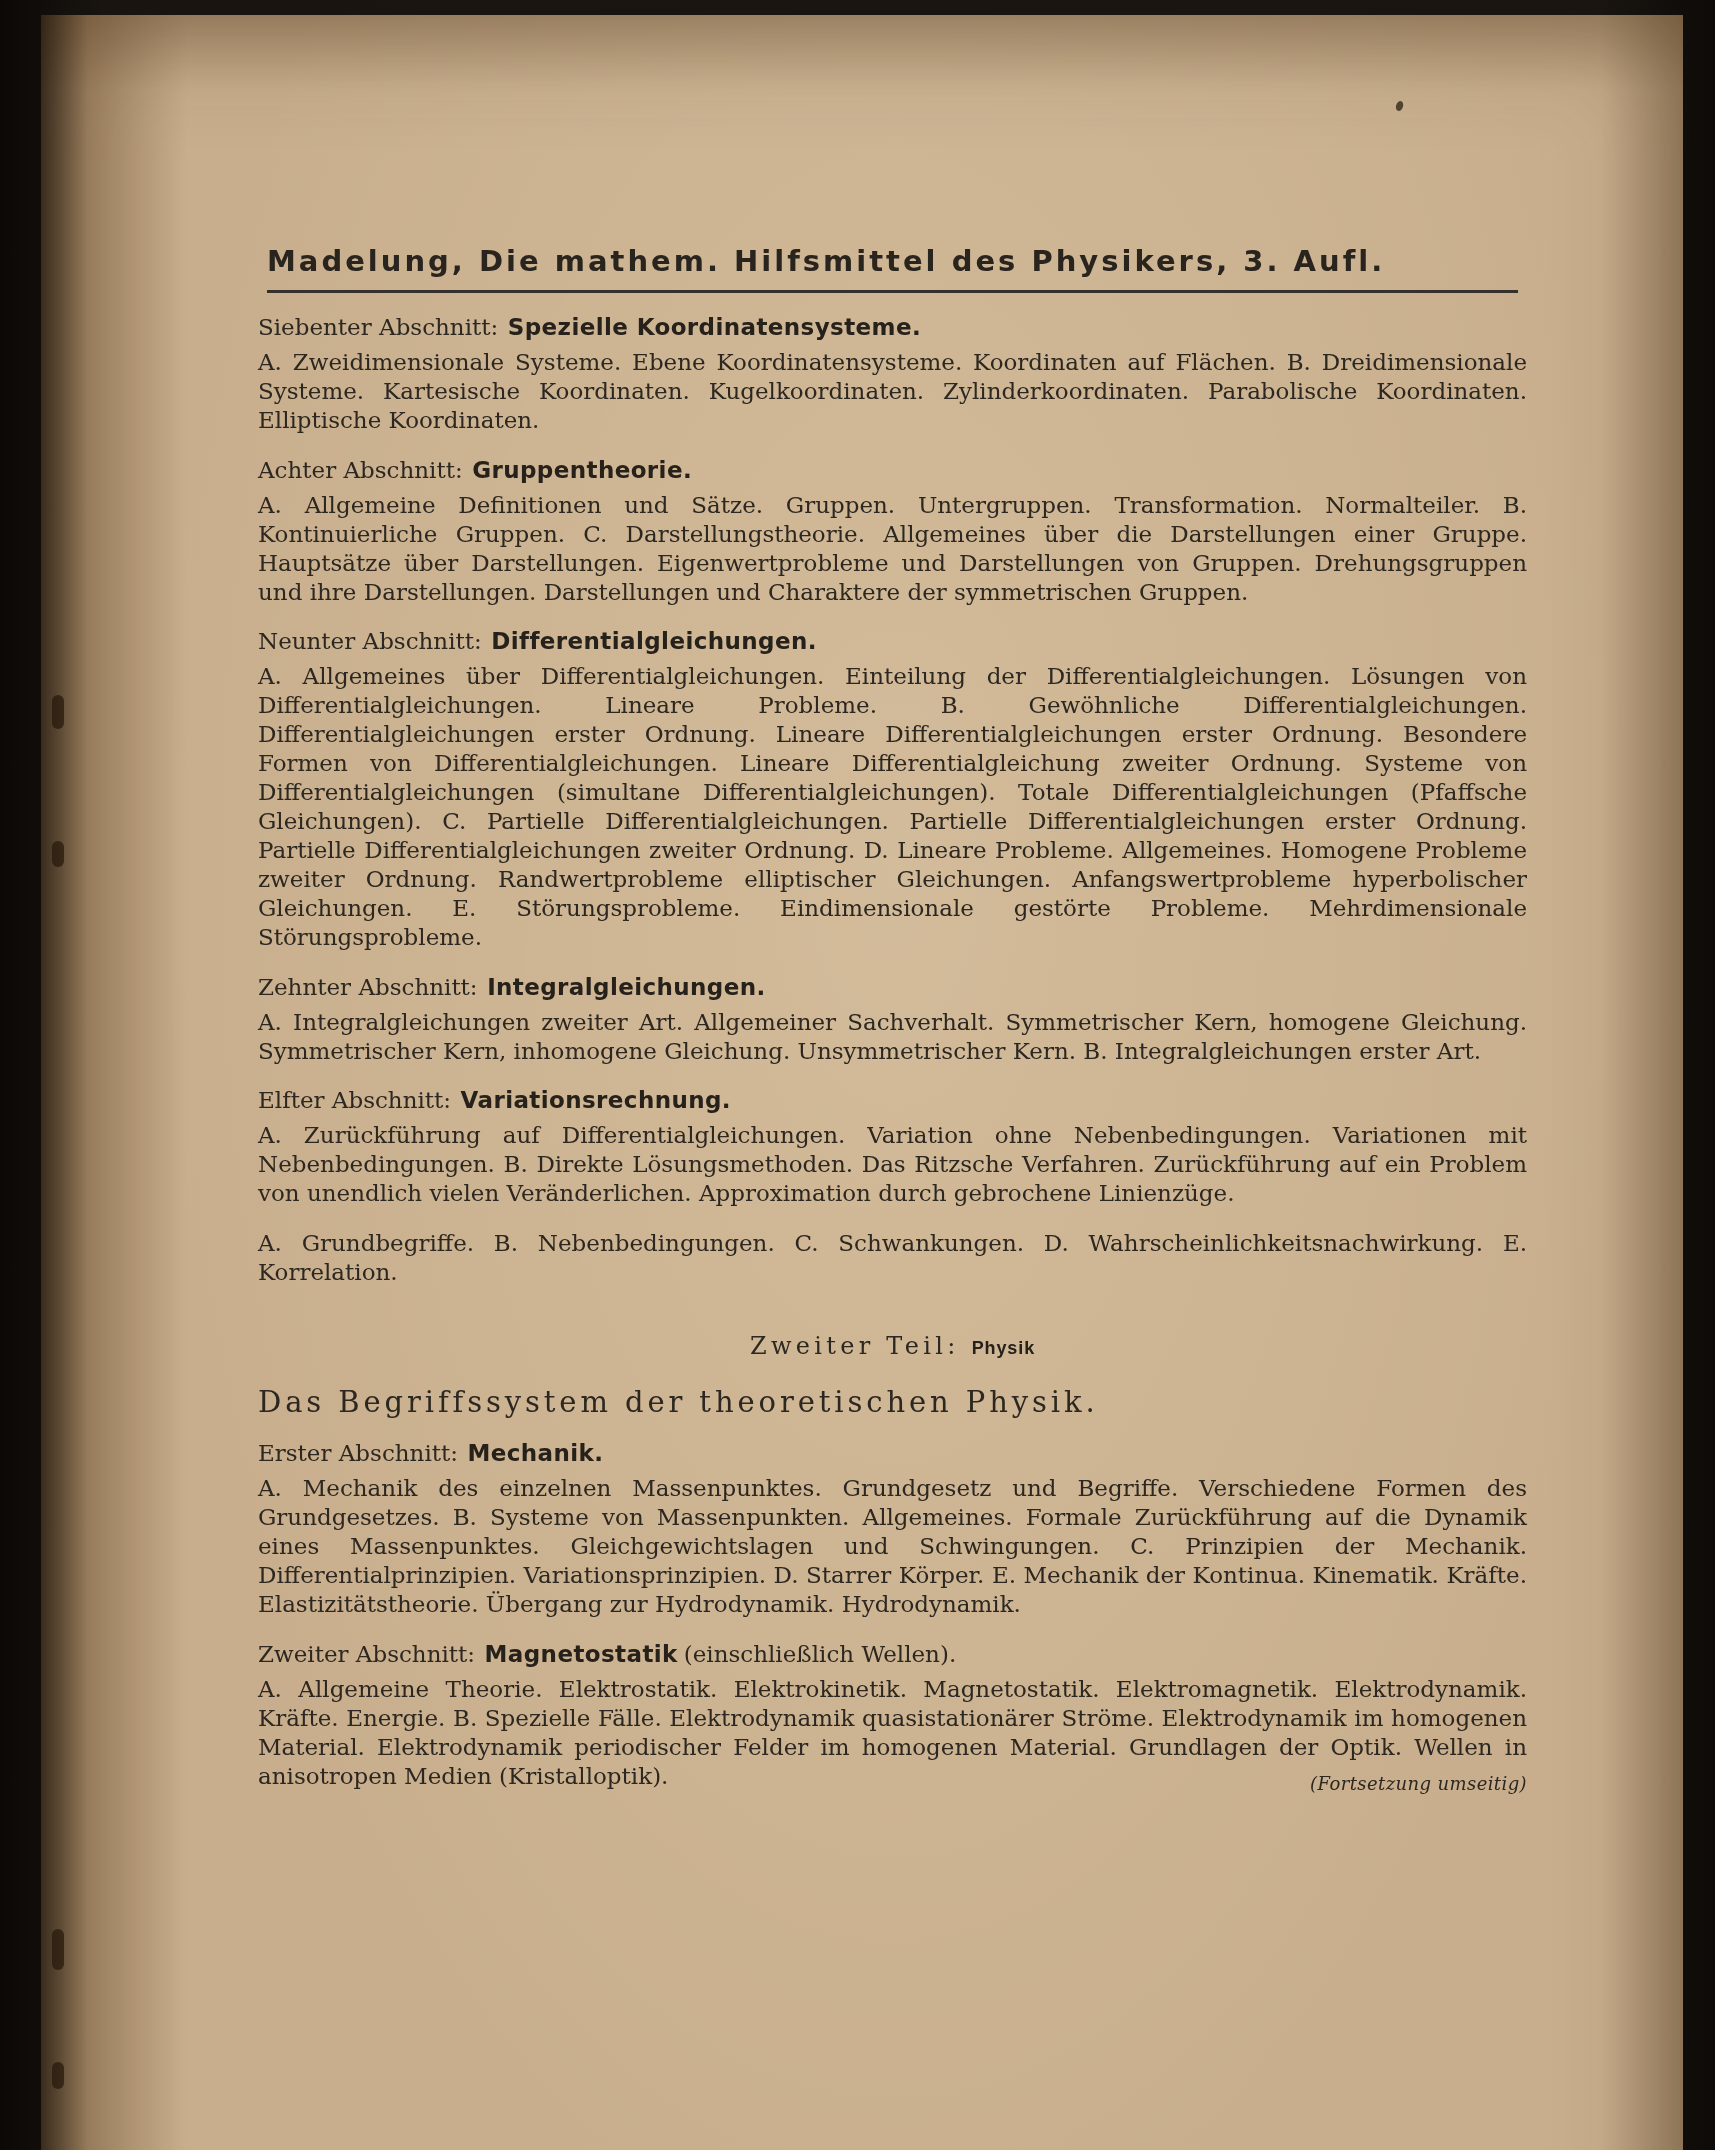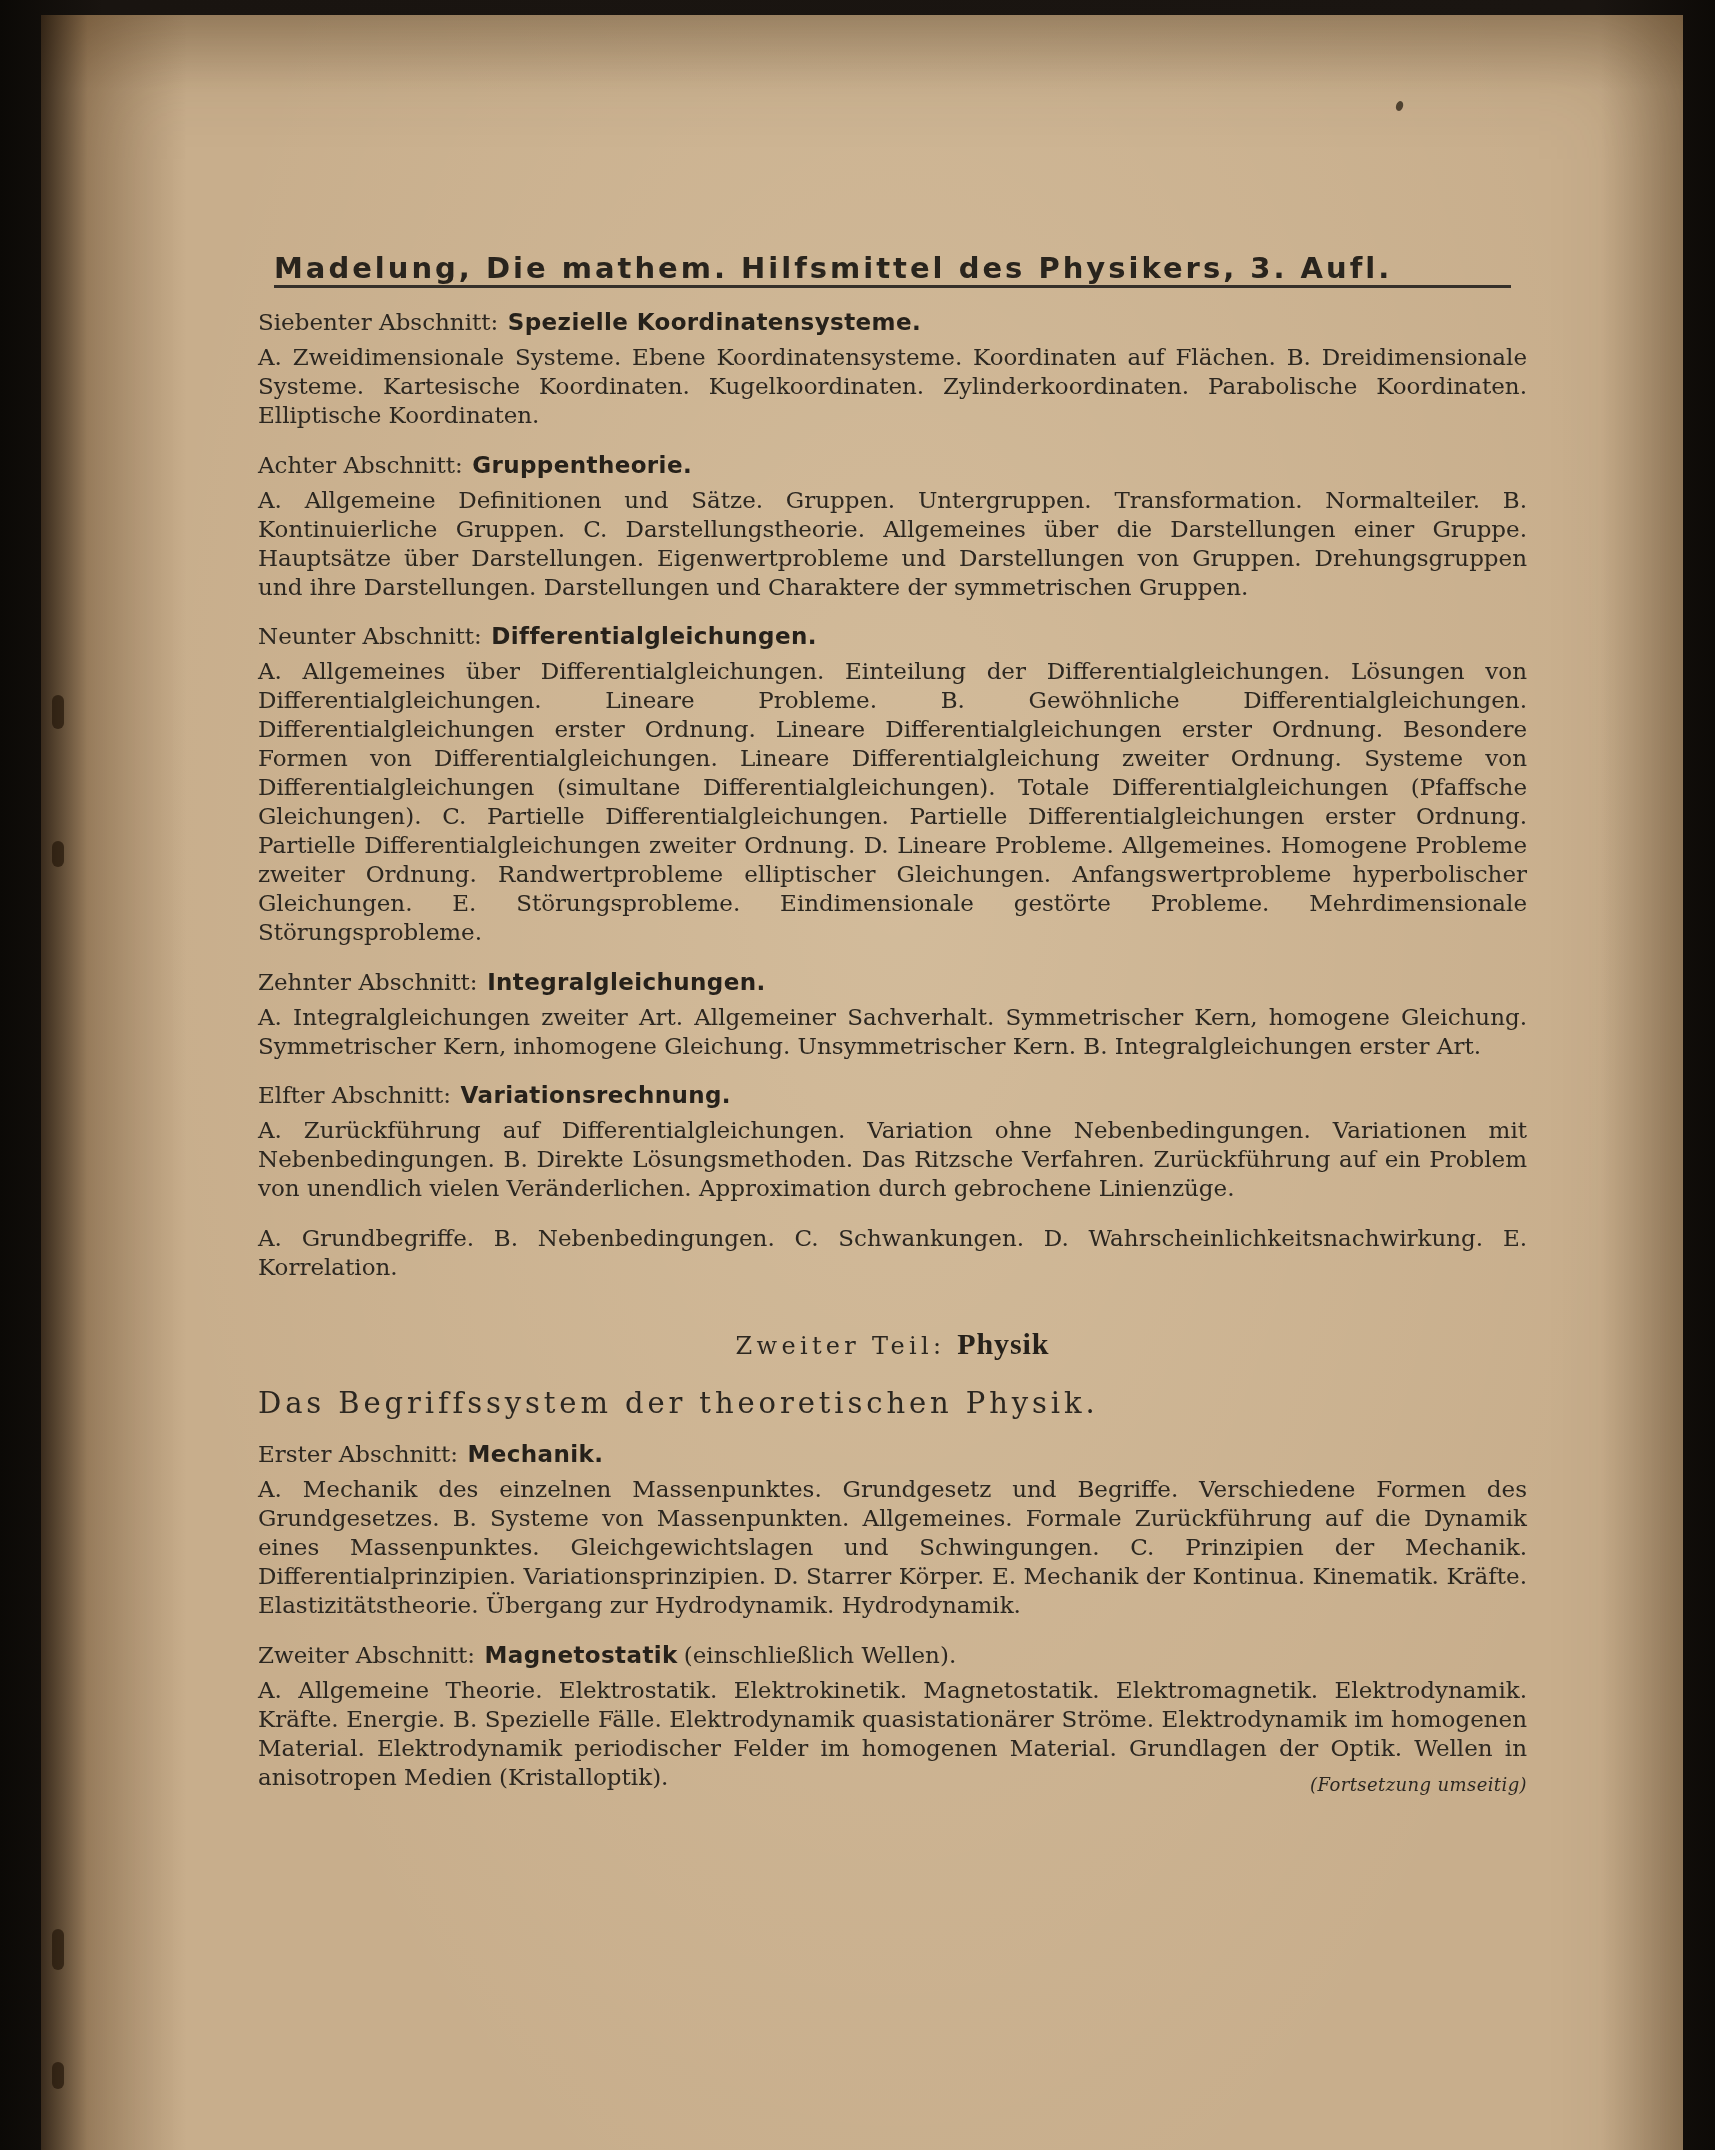--- a/index.html
+++ b/index.html
@@ -36,21 +36,21 @@
   }
   .speck {
     position: absolute; left: 1355px; top: 86px; width: 6.9px; height: 10.3px;
     background: #3a2f20; border-radius: 50%; opacity: 0.85; transform: rotate(18deg);
   }
   .content {
     position: absolute; left: 217px; top: 220px; width: 1269px;
     color: #2c2720;
   }
   .header-title {
-    margin: 16px; 
+    margin: 9px; padding-bottom: 12px;
     border-bottom: 3.9px solid #35302a;
     font-family: "DejaVu Sans", "Liberation Sans", sans-serif;
     font-weight: bold; font-size: 29px; letter-spacing: 3px;
     color: #29241d; white-space: nowrap;
   }
   .intro { margin-top: 42px; }
   .para {
     margin: 0; font-size: 23px; line-height: 29px;
     text-align: justify; hyphens: auto;
   }
@@ -59,22 +59,22 @@
   .section { margin-top: 20.6px; }
   .section-heading { margin: 0 0 6.9px 0; font-size: 23px; line-height: 28px; }
   .sec-title {
     font-family: "DejaVu Sans", "Liberation Sans", sans-serif;
     font-weight: bold; margin-left: 9.5px; letter-spacing: 0.4px; color: #26211a;
   }
   .sec-suffix { margin-left: 6px; }
   .part-heading { text-align: center; margin: 45px 0 25px 0; font-size: 24px; }
   .part-label { letter-spacing: 4.3px; }
   .part-title {
-    font-family: Liberation Serif, serif;
-    font-weight: bold; font-size: 30px; margin-left: 12px; letter-spacing: 0.9px;
+    font-family: Liberation Sans, sans-serif;
+    font-weight: bold; font-size: 18px; margin-left: 12px; letter-spacing: 0.9px;
     color: #26211a;
   }
   .part-subtitle { margin: 0 0 3.4px 0; font-size: 29px; letter-spacing: 3.9px; }
   .last-body-wrap { position: relative; }
   .cont-note {
     position: absolute; right: 0; bottom: -3.4px;
     font-style: italic; font-size: 18px; letter-spacing: 0.4px;
   }
 </style>
 </head>

